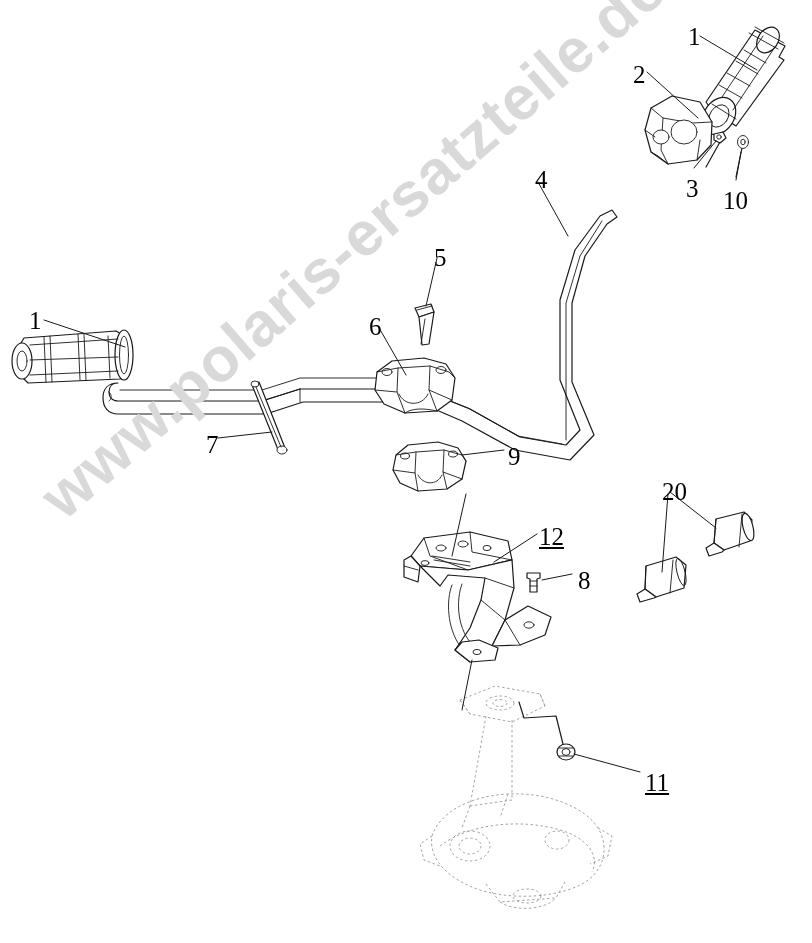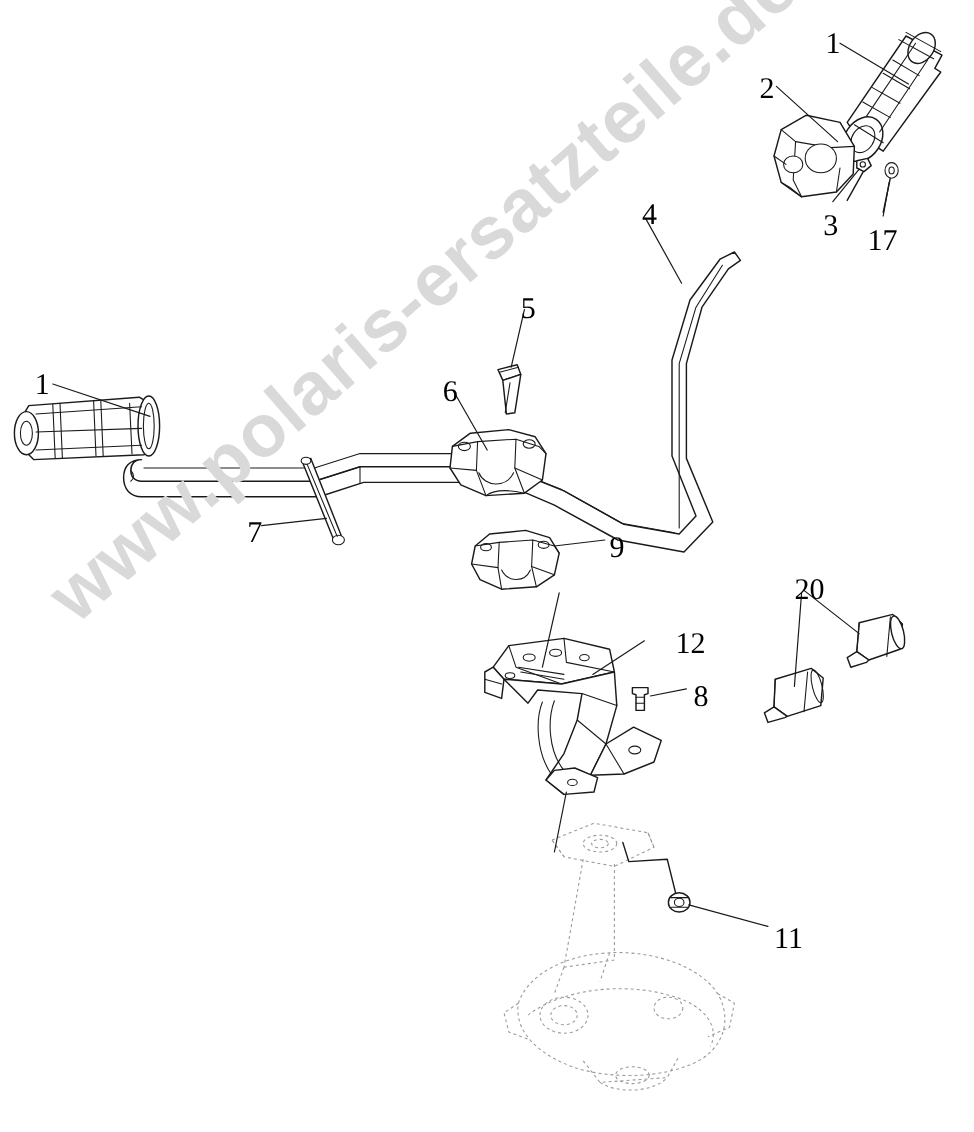--- a/index.html
+++ b/index.html
@@ -348,25 +348,25 @@
       <path class="lead" d="M466,494 L452,556"></path>
     </g>
   </svg>
 
   <div class="watermark">www.polaris-ersatzteile.de</div>
 
 
   <div class="callout" style="left:688px; top:24px;">1</div>
   <div class="callout" style="left:633px; top:62px;">2</div>
   <div class="callout" style="left:686px; top:176px;">3</div>
-  <div class="callout" style="left:723px; top:188px;">17</div>
+  <div class="callout" style="left:723px; top:188px;">10</div>
   <div class="callout" style="left:535px; top:167px;">4</div>
   <div class="callout" style="left:434px; top:245px;">5</div>
   <div class="callout" style="left:369px; top:314px;">6</div>
   <div class="callout" style="left:29px;  top:308px;">1</div>
   <div class="callout" style="left:206px; top:432px;">7</div>
   <div class="callout" style="left:508px; top:444px;">9</div>
   <div class="callout" style="left:662px; top:479px;">20</div>
-  <div class="callout" style="left:563px; top:524px;">12</div>
+  <div class="callout" style="left:539px; top:524px;text-decoration:underline;">12</div>
   <div class="callout" style="left:578px; top:568px;">8</div>
-  <div class="callout" style="left:645px; top:770px;">11</div>
+  <div class="callout" style="left:645px; top:770px;text-decoration:underline;">11</div>
 
 </div>
 
 </body></html>

